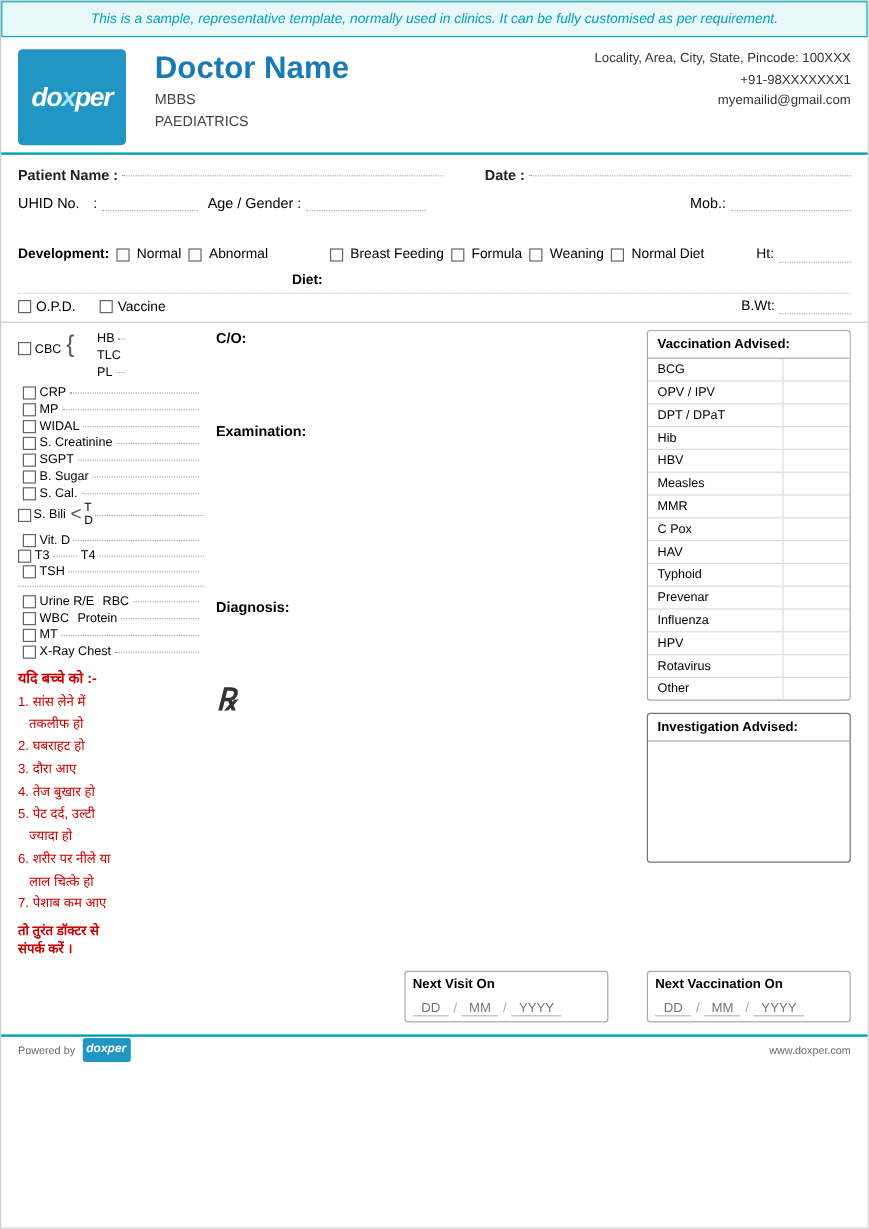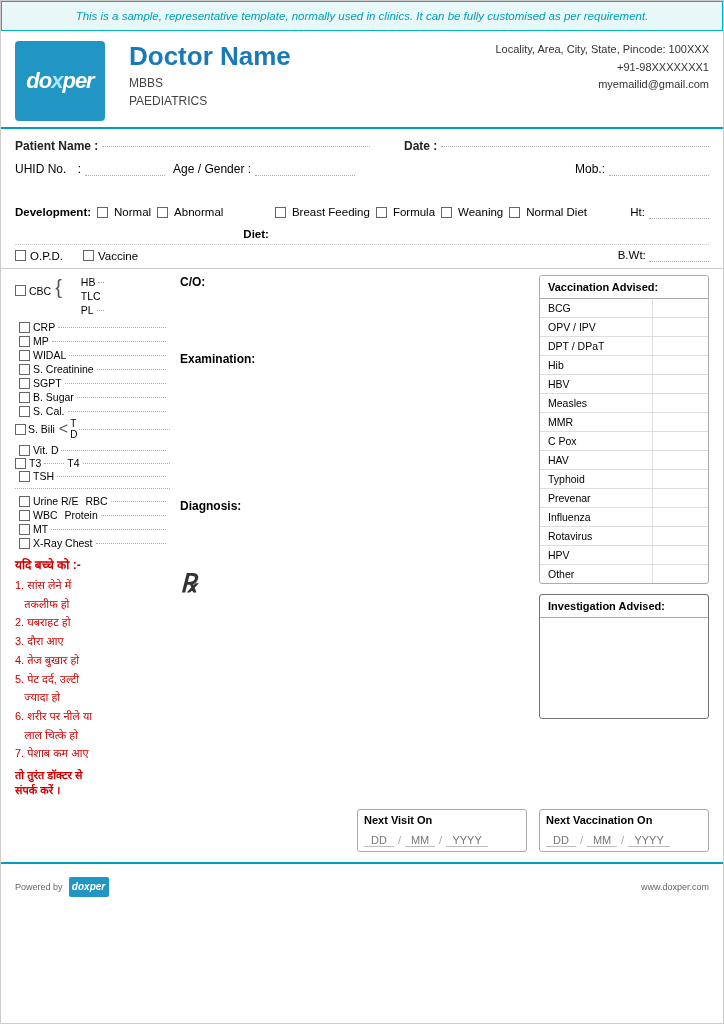--- a/index.html
+++ b/index.html
@@ -303,21 +303,21 @@
       font-size: 11px;
       padding: 5px 8px;
       border-bottom: 1px solid #aaa;
     }
     .inv-body {
       min-height: 100px;
     }
     
     .next-row {
       display: flex;
-      gap: 12px;
+      gap: 32px;
       justify-content: flex-end;
       padding: 6px 14px 0 14px;
     }
     .next-box {
       border: 1px solid #aaa;
       border-radius: 3px;
       overflow: hidden;
       width: 170px;
     }
     .next-box-title {
@@ -351,21 +351,21 @@
       color: #bbb;
       font-size: 11px;
       outline: none;
     }
     
     .footer {
       border-top: 2px solid #00a0b8;
       display: flex;
       align-items: center;
       justify-content: space-between;
-      padding: 13px 14px;
+      padding: 1px 14px;
       margin-top: 10px;
     }
     .footer-left {
       display: flex;
       align-items: center;
       gap: 6px;
       font-size: 9px;
       color: #666;
     }
     .footer-logo {
@@ -689,25 +689,25 @@
       </div>
             <div class="vacc-row">
         <div class="vacc-name">Prevenar</div>
         <div class="vacc-val"></div>
       </div>
             <div class="vacc-row">
         <div class="vacc-name">Influenza</div>
         <div class="vacc-val"></div>
       </div>
             <div class="vacc-row">
+        <div class="vacc-name">HPV</div>
+        <div class="vacc-val"></div>
+      </div>
+            <div class="vacc-row">
         <div class="vacc-name">Rotavirus</div>
-        <div class="vacc-val"></div>
-      </div>
-            <div class="vacc-row">
-        <div class="vacc-name">HPV</div>
         <div class="vacc-val"></div>
       </div>
             <div class="vacc-row">
         <div class="vacc-name">Other</div>
         <div class="vacc-val"></div>
       </div>
           </div>
       </div>
 
       <div class="inv-table">

